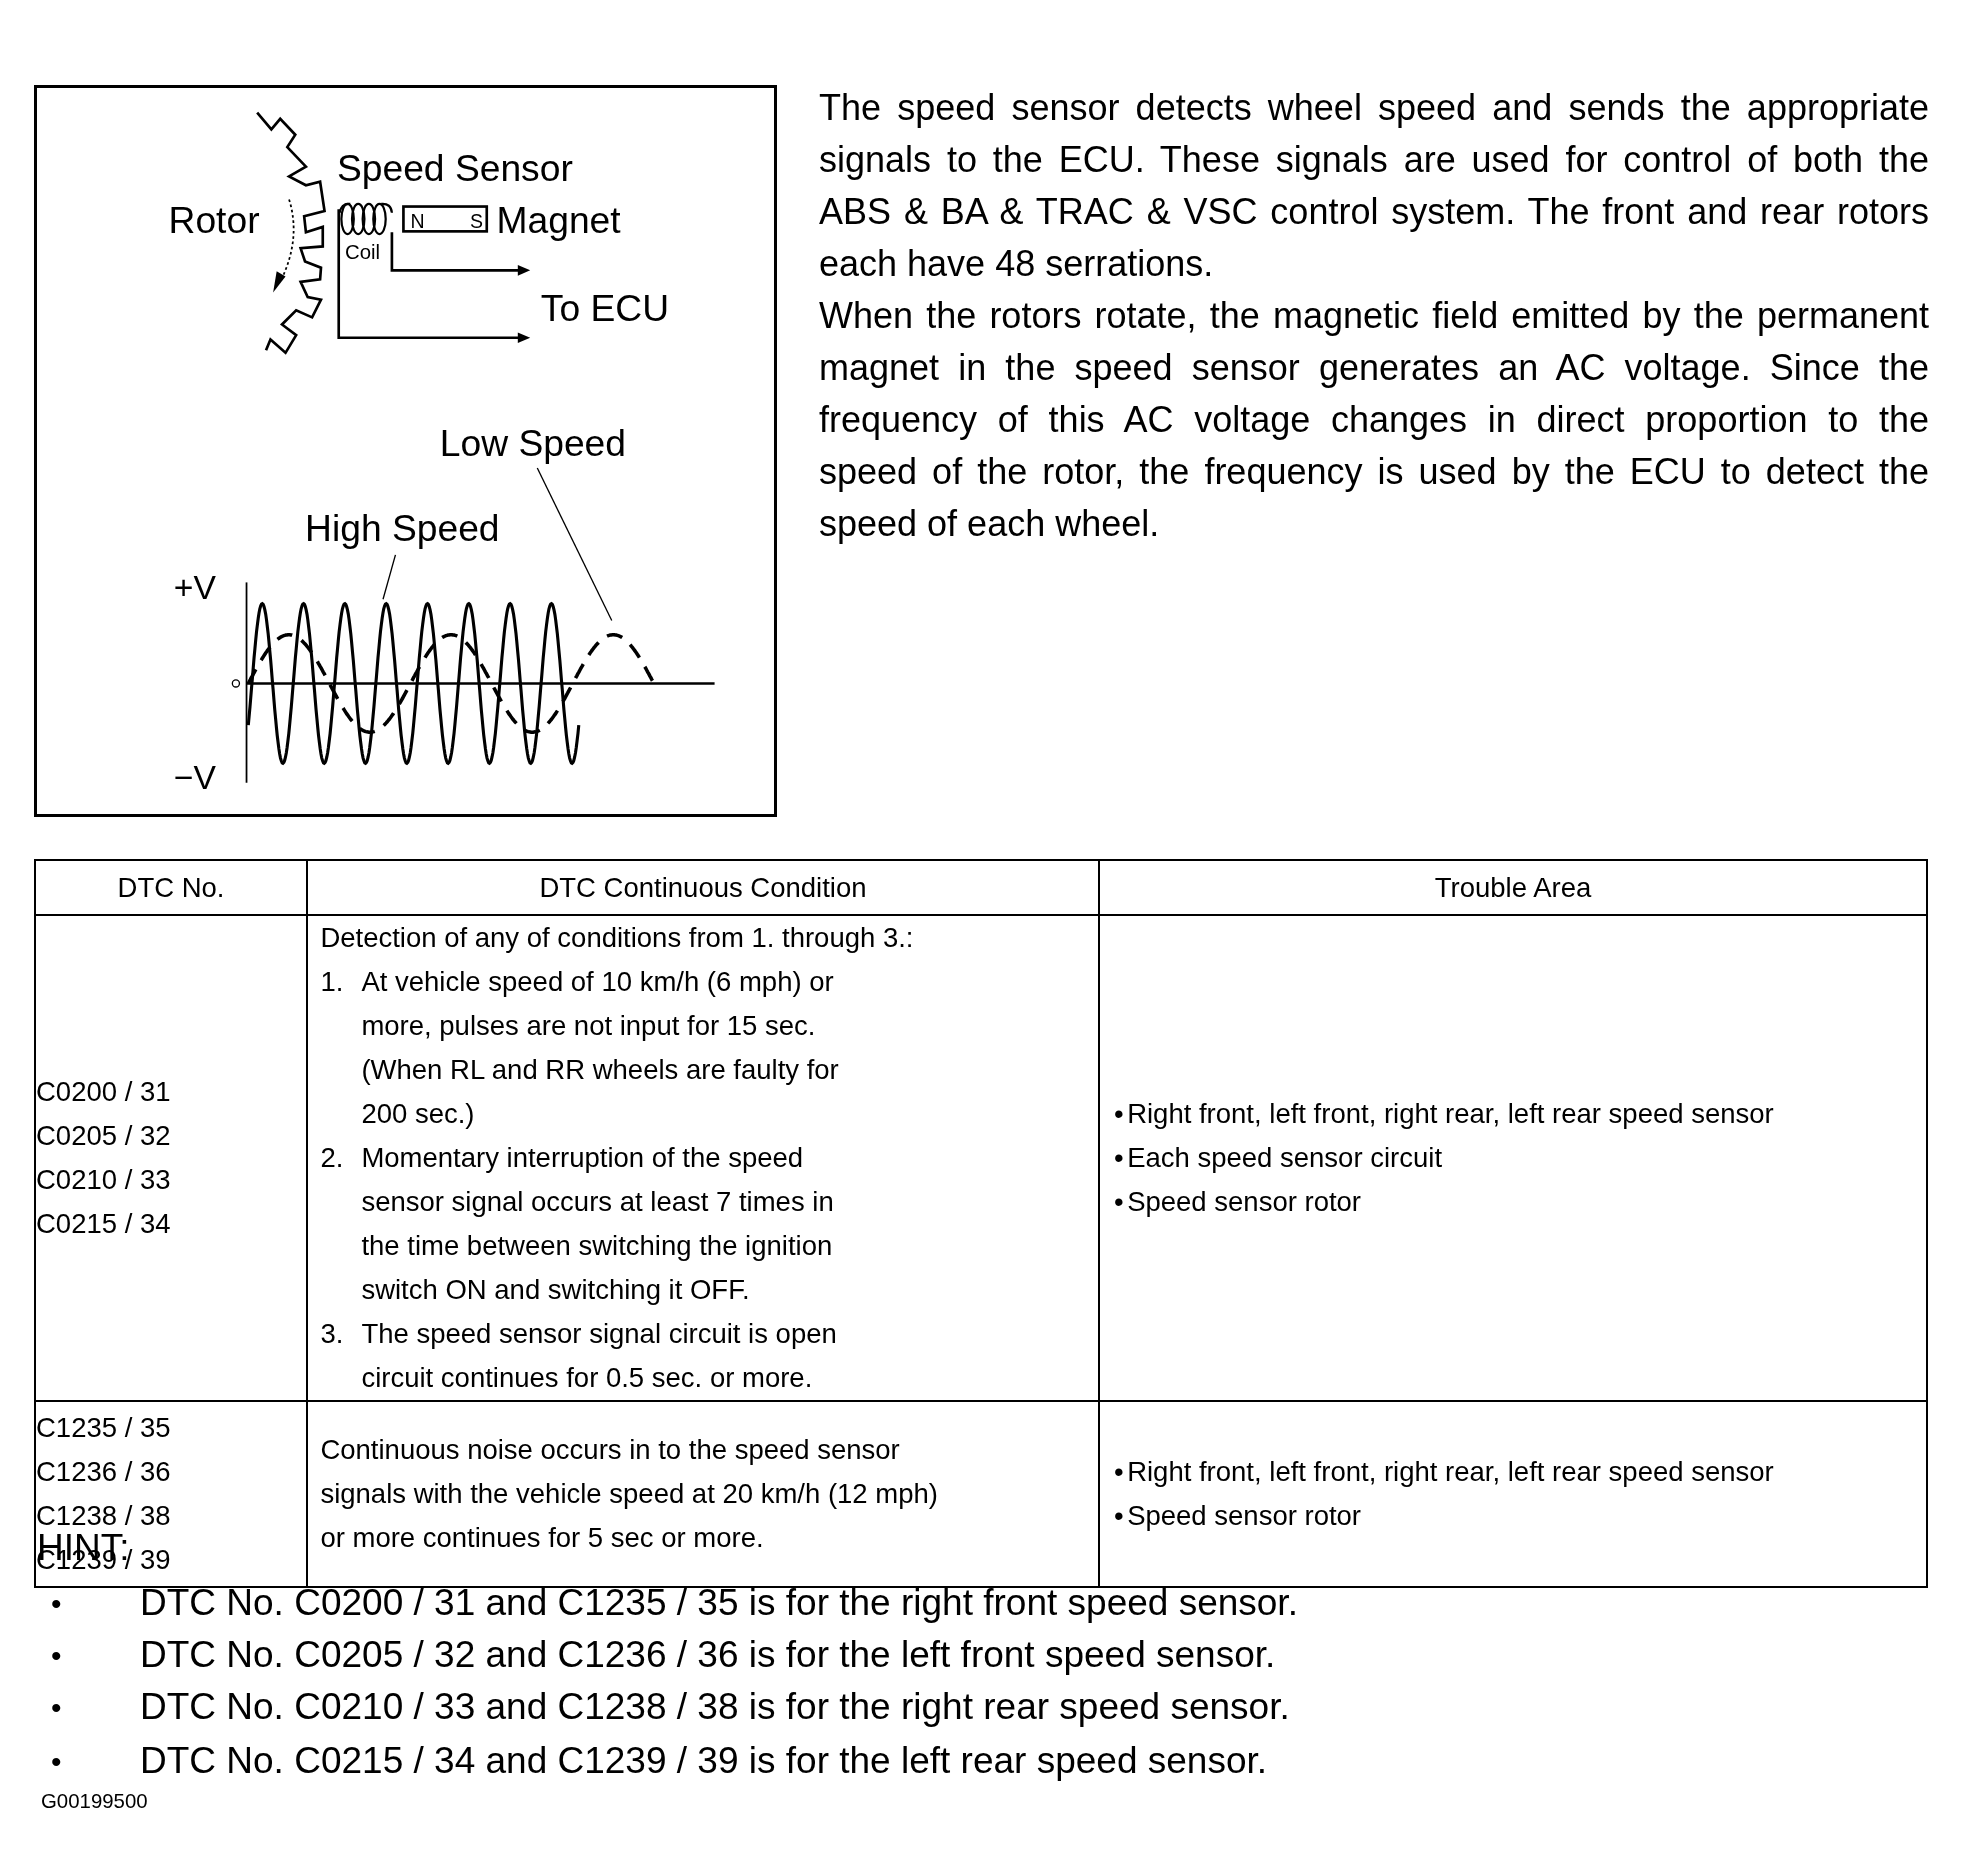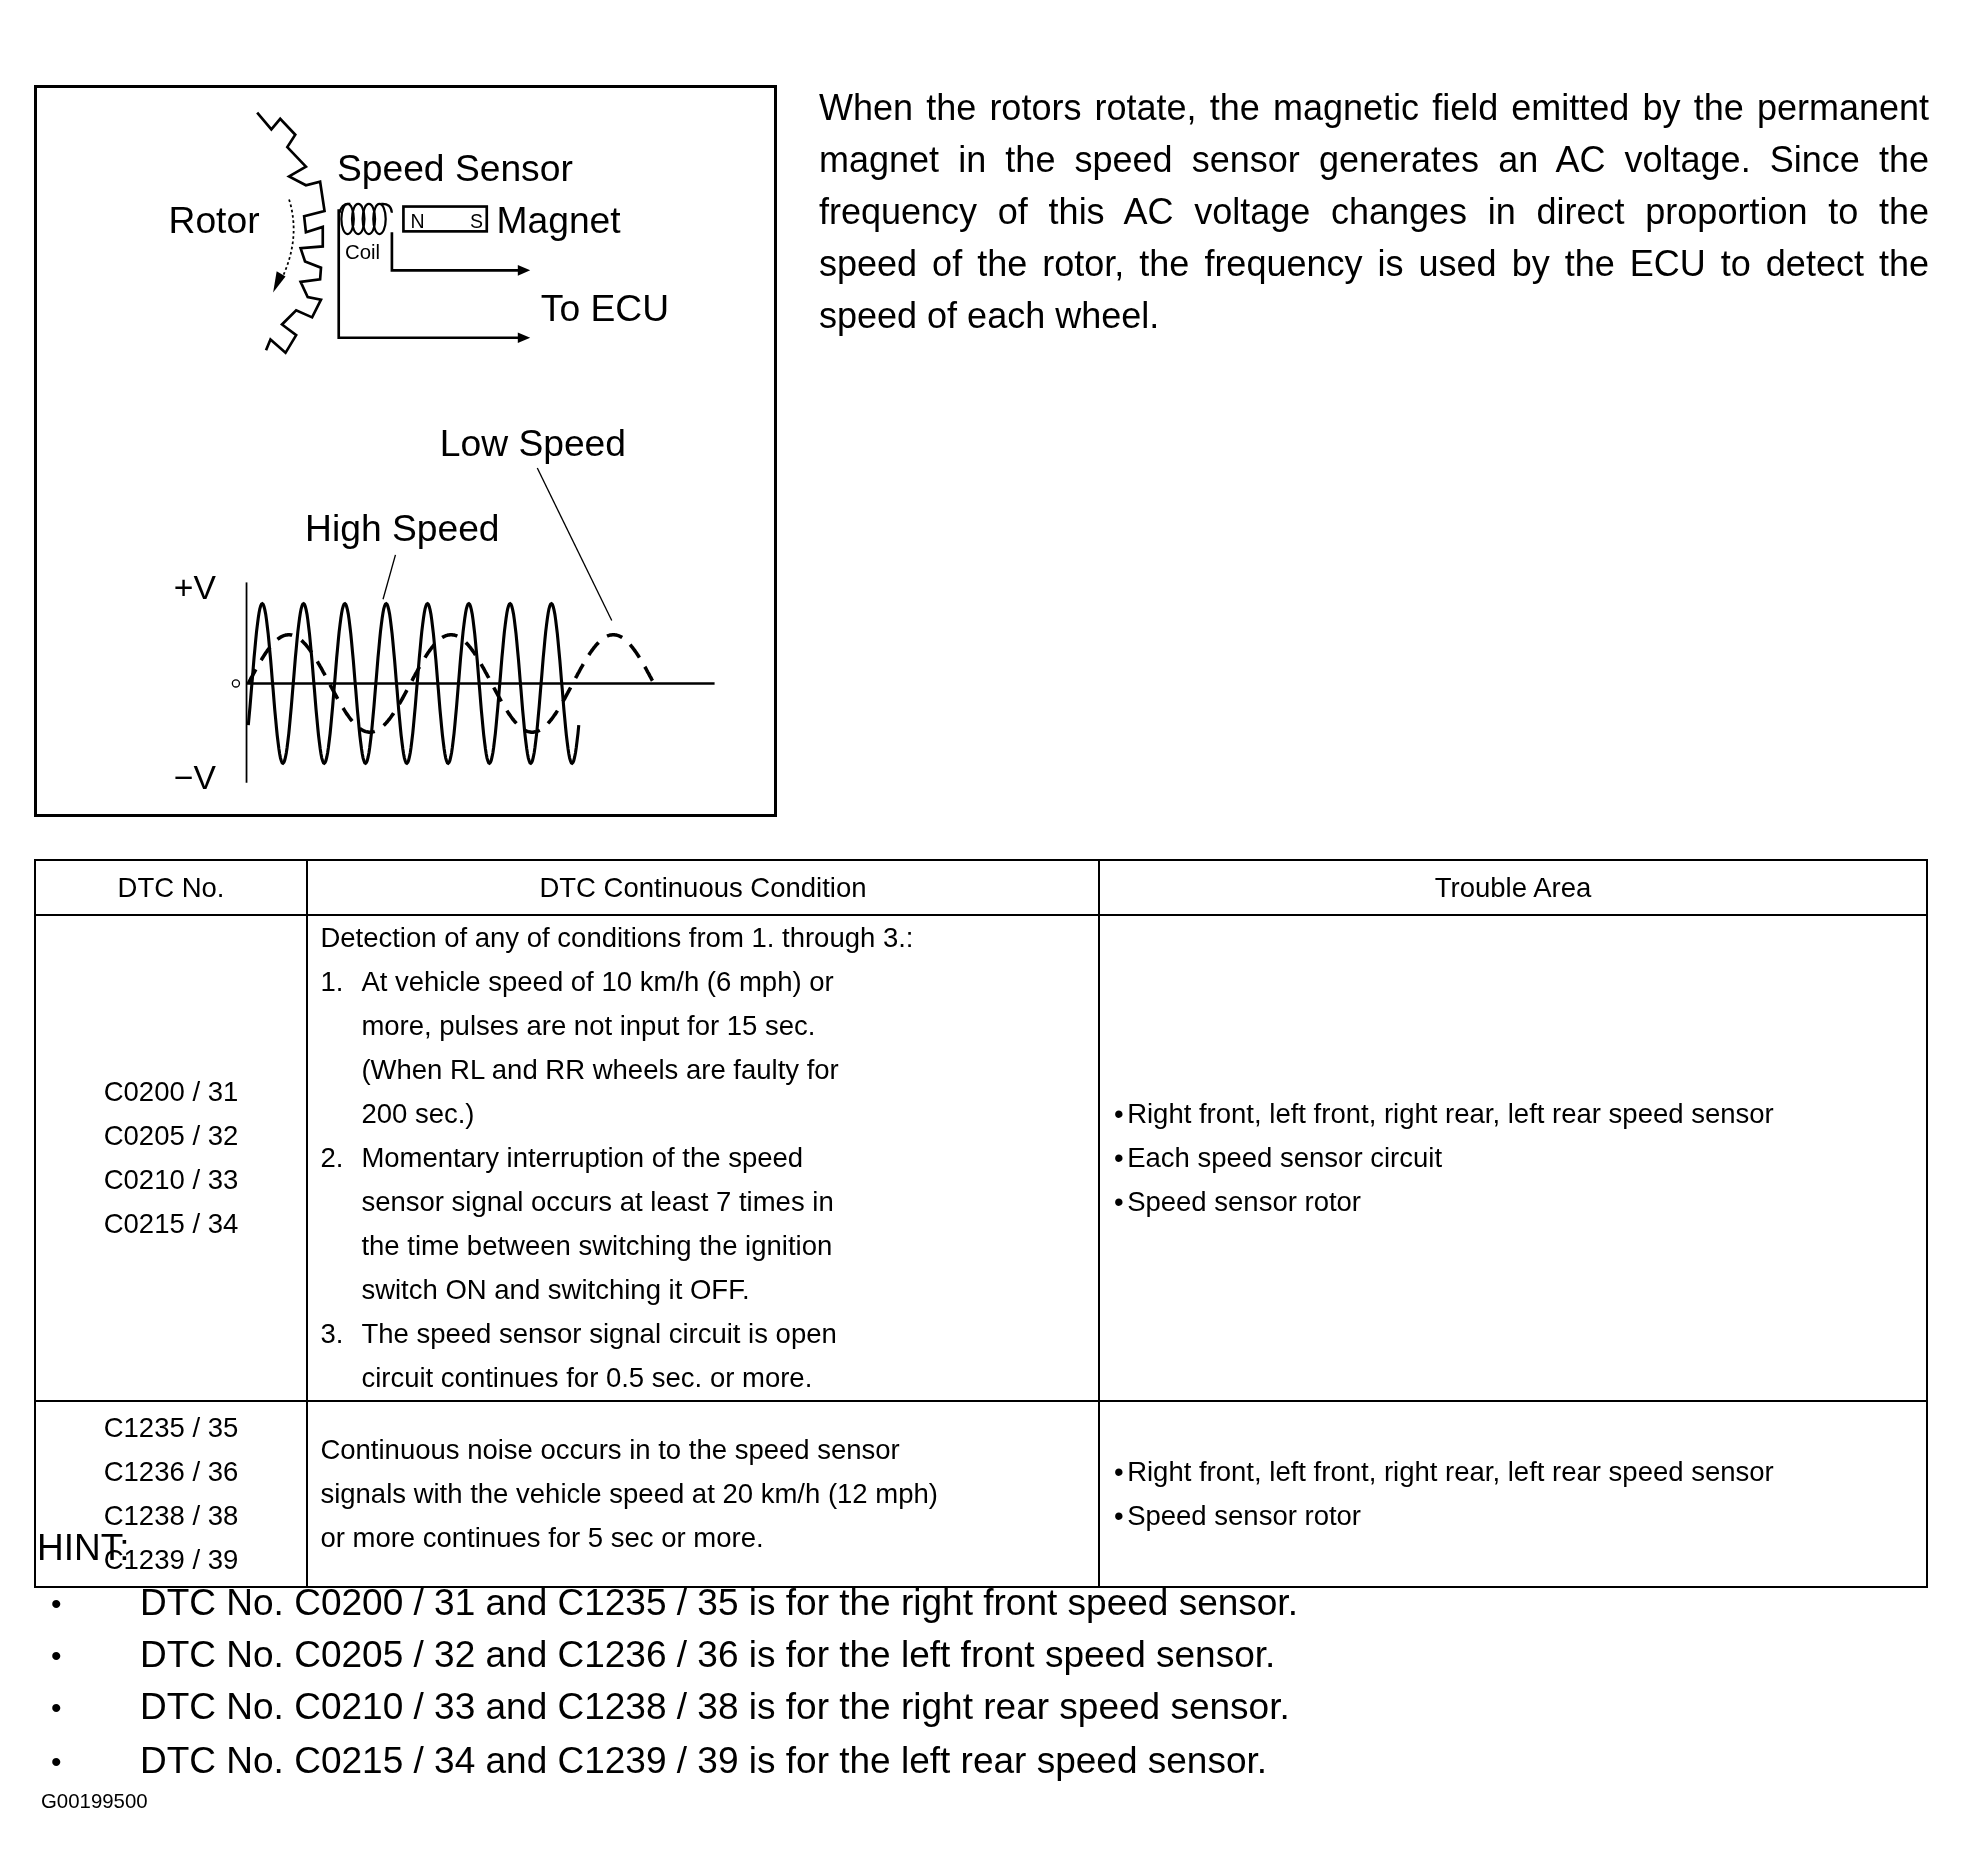--- a/index.html
+++ b/index.html
@@ -21,21 +21,21 @@
   
   #dtc-table { position: absolute; left: 34px; top: 859px; width: 1894px; height: 653px;
                border-collapse: collapse; font-size: 27.5px; padding-left: 36px; }
   #dtc-table td, #dtc-table th { border: 2.7px solid #000; padding: 0; font-weight: normal; }
   #dtc-table thead th { height: 53px; text-align: center; vertical-align: middle; }
   .col-dtc { width: 270px; }
   .col-cond { width: 790px; }
   .col-area { }
   .row1 td { height: 407px; }
   .row2 td { height: 184px; }
-  .dtc-list { text-align: center; line-height: 44px; }
+  .dtc-list { text-align: left; line-height: 44px; }
   .cond-cell { padding-left: 12.4px !important; vertical-align: middle; line-height: 44px; }
   .cond-item { display: flex; }
   .cond-num { width: 41px; flex: none; }
   .area-cell { padding-left: 14px !important; line-height: 44px; vertical-align: middle; margin-left: 16px; }
   .area-item::before { content: "\2022"; margin-right: 3.5px; }
 
   
   #hint-title { left: 37px; top: 1527px; font-size: 37px; }
   .hint-row { position: absolute; left: 0; font-size: 37px; height: 52px; }
   .hint-bullet { position: absolute; left: 51px; font-size: 30px; top: 5.3px; }
@@ -85,20 +85,21 @@
   <line x1="446" y1="626" x2="432" y2="676" stroke="#000" stroke-width="1.5"></line>
 
   <line x1="278" y1="657" x2="278" y2="883" stroke="#000" stroke-width="2"></line>
   <line x1="278" y1="771" x2="806" y2="771" stroke="#000" stroke-width="3"></line>
 
   <path id="wave-high" fill="none" stroke="#000" stroke-width="3.5" d="M280.0,818.0L280.9,808.1L281.9,797.5L282.8,786.5L283.7,775.3L284.7,764.0L285.6,752.8L286.5,741.9L287.5,731.4L288.4,721.6L289.3,712.6L290.3,704.4L291.2,697.4L292.1,691.5L293.0,686.8L294.0,683.5L294.9,681.5L295.8,681.0L296.8,681.9L297.7,684.2L298.6,687.8L299.6,692.8L300.5,699.0L301.4,706.4L302.4,714.7L303.3,724.0L304.2,733.9L305.2,744.5L306.1,755.5L307.0,766.7L308.0,778.0L308.9,789.2L309.8,800.1L310.8,810.6L311.7,820.4L312.6,829.4L313.6,837.6L314.5,844.6L315.4,850.5L316.3,855.2L317.3,858.5L318.2,860.5L319.1,861.0L320.1,860.1L321.0,857.8L321.9,854.2L322.9,849.2L323.8,843.0L324.7,835.6L325.7,827.3L326.6,818.0L327.5,808.1L328.5,797.5L329.4,786.5L330.3,775.3L331.3,764.0L332.2,752.8L333.1,741.9L334.1,731.4L335.0,721.6L335.9,712.6L336.9,704.4L337.8,697.4L338.7,691.5L339.6,686.8L340.6,683.5L341.5,681.5L342.4,681.0L343.4,681.9L344.3,684.2L345.2,687.8L346.2,692.8L347.1,699.0L348.0,706.4L349.0,714.7L349.9,724.0L350.8,733.9L351.8,744.5L352.7,755.5L353.6,766.7L354.6,778.0L355.5,789.2L356.4,800.1L357.4,810.6L358.3,820.4L359.2,829.4L360.2,837.6L361.1,844.6L362.0,850.5L362.9,855.2L363.9,858.5L364.8,860.5L365.7,861.0L366.7,860.1L367.6,857.8L368.5,854.2L369.5,849.2L370.4,843.0L371.3,835.6L372.3,827.3L373.2,818.0L374.1,808.1L375.1,797.5L376.0,786.5L376.9,775.3L377.9,764.0L378.8,752.8L379.7,741.9L380.7,731.4L381.6,721.6L382.5,712.6L383.5,704.4L384.4,697.4L385.3,691.5L386.2,686.8L387.2,683.5L388.1,681.5L389.0,681.0L390.0,681.9L390.9,684.2L391.8,687.8L392.8,692.8L393.7,699.0L394.6,706.4L395.6,714.7L396.5,724.0L397.4,733.9L398.4,744.5L399.3,755.5L400.2,766.7L401.2,778.0L402.1,789.2L403.0,800.1L404.0,810.6L404.9,820.4L405.8,829.4L406.8,837.6L407.7,844.6L408.6,850.5L409.5,855.2L410.5,858.5L411.4,860.5L412.3,861.0L413.3,860.1L414.2,857.8L415.1,854.2L416.1,849.2L417.0,843.0L417.9,835.6L418.9,827.3L419.8,818.0L420.7,808.1L421.7,797.5L422.6,786.5L423.5,775.3L424.5,764.0L425.4,752.8L426.3,741.9L427.3,731.4L428.2,721.6L429.1,712.6L430.1,704.4L431.0,697.4L431.9,691.5L432.8,686.8L433.8,683.5L434.7,681.5L435.6,681.0L436.6,681.9L437.5,684.2L438.4,687.8L439.4,692.8L440.3,699.0L441.2,706.4L442.2,714.7L443.1,724.0L444.0,733.9L445.0,744.5L445.9,755.5L446.8,766.7L447.8,778.0L448.7,789.2L449.6,800.1L450.6,810.6L451.5,820.4L452.4,829.4L453.4,837.6L454.3,844.6L455.2,850.5L456.1,855.2L457.1,858.5L458.0,860.5L458.9,861.0L459.9,860.1L460.8,857.8L461.7,854.2L462.7,849.2L463.6,843.0L464.5,835.6L465.5,827.3L466.4,818.0L467.3,808.1L468.3,797.5L469.2,786.5L470.1,775.3L471.1,764.0L472.0,752.8L472.9,741.9L473.9,731.4L474.8,721.6L475.7,712.6L476.7,704.4L477.6,697.4L478.5,691.5L479.4,686.8L480.4,683.5L481.3,681.5L482.2,681.0L483.2,681.9L484.1,684.2L485.0,687.8L486.0,692.8L486.9,699.0L487.8,706.4L488.8,714.7L489.7,724.0L490.6,733.9L491.6,744.5L492.5,755.5L493.4,766.7L494.4,778.0L495.3,789.2L496.2,800.1L497.2,810.6L498.1,820.4L499.0,829.4L500.0,837.6L500.9,844.6L501.8,850.5L502.7,855.2L503.7,858.5L504.6,860.5L505.5,861.0L506.5,860.1L507.4,857.8L508.3,854.2L509.3,849.2L510.2,843.0L511.1,835.6L512.1,827.3L513.0,818.0L513.9,808.1L514.9,797.5L515.8,786.5L516.7,775.3L517.7,764.0L518.6,752.8L519.5,741.9L520.5,731.4L521.4,721.6L522.3,712.6L523.3,704.4L524.2,697.4L525.1,691.5L526.0,686.8L527.0,683.5L527.9,681.5L528.8,681.0L529.8,681.9L530.7,684.2L531.6,687.8L532.6,692.8L533.5,699.0L534.4,706.4L535.4,714.7L536.3,724.0L537.2,733.9L538.2,744.5L539.1,755.5L540.0,766.7L541.0,778.0L541.9,789.2L542.8,800.1L543.8,810.6L544.7,820.4L545.6,829.4L546.6,837.6L547.5,844.6L548.4,850.5L549.3,855.2L550.3,858.5L551.2,860.5L552.1,861.0L553.1,860.1L554.0,857.8L554.9,854.2L555.9,849.2L556.8,843.0L557.7,835.6L558.7,827.3L559.6,818.0L560.5,808.1L561.5,797.5L562.4,786.5L563.3,775.3L564.3,764.0L565.2,752.8L566.1,741.9L567.1,731.4L568.0,721.6L568.9,712.6L569.9,704.4L570.8,697.4L571.7,691.5L572.6,686.8L573.6,683.5L574.5,681.5L575.4,681.0L576.4,681.9L577.3,684.2L578.2,687.8L579.2,692.8L580.1,699.0L581.0,706.4L582.0,714.7L582.9,724.0L583.8,733.9L584.8,744.5L585.7,755.5L586.6,766.7L587.6,778.0L588.5,789.2L589.4,800.1L590.4,810.6L591.3,820.4L592.2,829.4L593.2,837.6L594.1,844.6L595.0,850.5L595.9,855.2L596.9,858.5L597.8,860.5L598.7,861.0L599.7,860.1L600.6,857.8L601.5,854.2L602.5,849.2L603.4,843.0L604.3,835.6L605.3,827.3L606.2,818.0L607.1,808.1L608.1,797.5L609.0,786.5L609.9,775.3L610.9,764.0L611.8,752.8L612.7,741.9L613.7,731.4L614.6,721.6L615.5,712.6L616.5,704.4L617.4,697.4L618.3,691.5L619.2,686.8L620.2,683.5L621.1,681.5L622.0,681.0L623.0,681.9L623.9,684.2L624.8,687.8L625.8,692.8L626.7,699.0L627.6,706.4L628.6,714.7L629.5,724.0L630.4,733.9L631.4,744.5L632.3,755.5L633.2,766.7L634.2,778.0L635.1,789.2L636.0,800.1L637.0,810.6L637.9,820.4L638.8,829.4L639.8,837.6L640.7,844.6L641.6,850.5L642.5,855.2L643.5,858.5L644.4,860.5L645.3,861.0L646.3,860.1L647.2,857.8L648.1,854.2L649.1,849.2L650.0,843.0L650.9,835.6L651.9,827.3L652.8,818.0"></path>
   <path id="wave-low" fill="none" stroke="#000" stroke-width="4" stroke-dasharray="18,12" d="M280.0,771.0L281.1,768.8L282.3,766.7L283.4,764.5L284.6,762.4L285.7,760.3L286.9,758.2L288.0,756.1L289.1,754.0L290.3,752.0L291.4,750.0L292.6,748.0L293.7,746.0L294.9,744.1L296.0,742.3L297.2,740.4L298.3,738.7L299.4,736.9L300.6,735.3L301.7,733.7L302.9,732.1L304.0,730.6L305.2,729.2L306.3,727.8L307.4,726.5L308.6,725.3L309.7,724.1L310.9,723.0L312.0,722.0L313.2,721.1L314.3,720.2L315.5,719.4L316.6,718.7L317.7,718.1L318.9,717.5L320.0,717.1L321.2,716.7L322.3,716.4L323.5,716.2L324.6,716.0L325.8,716.0L326.9,716.0L328.0,716.2L329.2,716.4L330.3,716.7L331.5,717.1L332.6,717.5L333.8,718.1L334.9,718.7L336.0,719.4L337.2,720.2L338.3,721.1L339.5,722.0L340.6,723.0L341.8,724.1L342.9,725.3L344.1,726.5L345.2,727.8L346.3,729.2L347.5,730.6L348.6,732.1L349.8,733.7L350.9,735.3L352.1,736.9L353.2,738.7L354.3,740.4L355.5,742.3L356.6,744.1L357.8,746.0L358.9,748.0L360.1,750.0L361.2,752.0L362.4,754.0L363.5,756.1L364.6,758.2L365.8,760.3L366.9,762.4L368.1,764.5L369.2,766.7L370.4,768.8L371.5,771.0L372.6,773.2L373.8,775.3L374.9,777.5L376.1,779.6L377.2,781.7L378.4,783.8L379.5,785.9L380.6,788.0L381.8,790.0L382.9,792.0L384.1,794.0L385.2,796.0L386.4,797.9L387.5,799.7L388.7,801.6L389.8,803.3L390.9,805.1L392.1,806.7L393.2,808.3L394.4,809.9L395.5,811.4L396.7,812.8L397.8,814.2L398.9,815.5L400.1,816.7L401.2,817.9L402.4,819.0L403.5,820.0L404.7,820.9L405.8,821.8L407.0,822.6L408.1,823.3L409.2,823.9L410.4,824.5L411.5,824.9L412.7,825.3L413.8,825.6L415.0,825.8L416.1,826.0L417.3,826.0L418.4,826.0L419.5,825.8L420.7,825.6L421.8,825.3L423.0,824.9L424.1,824.5L425.3,823.9L426.4,823.3L427.5,822.6L428.7,821.8L429.8,820.9L431.0,820.0L432.1,819.0L433.3,817.9L434.4,816.7L435.6,815.5L436.7,814.2L437.8,812.8L439.0,811.4L440.1,809.9L441.3,808.3L442.4,806.7L443.6,805.1L444.7,803.3L445.8,801.6L447.0,799.7L448.1,797.9L449.3,796.0L450.4,794.0L451.6,792.0L452.7,790.0L453.9,788.0L455.0,785.9L456.1,783.8L457.3,781.7L458.4,779.6L459.6,777.5L460.7,775.3L461.9,773.2L463.0,771.0L464.1,768.8L465.3,766.7L466.4,764.5L467.6,762.4L468.7,760.3L469.9,758.2L471.0,756.1L472.1,754.0L473.3,752.0L474.4,750.0L475.6,748.0L476.7,746.0L477.9,744.1L479.0,742.3L480.2,740.4L481.3,738.7L482.4,736.9L483.6,735.3L484.7,733.7L485.9,732.1L487.0,730.6L488.2,729.2L489.3,727.8L490.4,726.5L491.6,725.3L492.7,724.1L493.9,723.0L495.0,722.0L496.2,721.1L497.3,720.2L498.5,719.4L499.6,718.7L500.7,718.1L501.9,717.5L503.0,717.1L504.2,716.7L505.3,716.4L506.5,716.2L507.6,716.0L508.8,716.0L509.9,716.0L511.0,716.2L512.2,716.4L513.3,716.7L514.5,717.1L515.6,717.5L516.8,718.1L517.9,718.7L519.0,719.4L520.2,720.2L521.3,721.1L522.5,722.0L523.6,723.0L524.8,724.1L525.9,725.3L527.0,726.5L528.2,727.8L529.3,729.2L530.5,730.6L531.6,732.1L532.8,733.7L533.9,735.3L535.1,736.9L536.2,738.7L537.3,740.4L538.5,742.3L539.6,744.1L540.8,746.0L541.9,748.0L543.1,750.0L544.2,752.0L545.4,754.0L546.5,756.1L547.6,758.2L548.8,760.3L549.9,762.4L551.1,764.5L552.2,766.7L553.4,768.8L554.5,771.0L555.6,773.2L556.8,775.3L557.9,777.5L559.1,779.6L560.2,781.7L561.4,783.8L562.5,785.9L563.6,788.0L564.8,790.0L565.9,792.0L567.1,794.0L568.2,796.0L569.4,797.9L570.5,799.7L571.7,801.6L572.8,803.3L573.9,805.1L575.1,806.7L576.2,808.3L577.4,809.9L578.5,811.4L579.7,812.8L580.8,814.2L582.0,815.5L583.1,816.7L584.2,817.9L585.4,819.0L586.5,820.0L587.7,820.9L588.8,821.8L590.0,822.6L591.1,823.3L592.2,823.9L593.4,824.5L594.5,824.9L595.7,825.3L596.8,825.6L598.0,825.8L599.1,826.0L600.3,826.0L601.4,826.0L602.5,825.8L603.7,825.6L604.8,825.3L606.0,824.9L607.1,824.5L608.3,823.9L609.4,823.3L610.5,822.6L611.7,821.8L612.8,820.9L614.0,820.0L615.1,819.0L616.3,817.9L617.4,816.7L618.5,815.5L619.7,814.2L620.8,812.8L622.0,811.4L623.1,809.9L624.3,808.3L625.4,806.7L626.6,805.1L627.7,803.3L628.8,801.6L630.0,799.7L631.1,797.9L632.3,796.0L633.4,794.0L634.6,792.0L635.7,790.0L636.9,788.0L638.0,785.9L639.1,783.8L640.3,781.7L641.4,779.6L642.6,777.5L643.7,775.3L644.9,773.2L646.0,771.0L647.1,768.8L648.3,766.7L649.4,764.5L650.6,762.4L651.7,760.3L652.9,758.2L654.0,756.1L655.1,754.0L656.3,752.0L657.4,750.0L658.6,748.0L659.7,746.0L660.9,744.1L662.0,742.3L663.2,740.4L664.3,738.7L665.4,736.9L666.6,735.3L667.7,733.7L668.9,732.1L670.0,730.6L671.2,729.2L672.3,727.8L673.5,726.5L674.6,725.3L675.7,724.1L676.9,723.0L678.0,722.0L679.2,721.1L680.3,720.2L681.5,719.4L682.6,718.7L683.7,718.1L684.9,717.5L686.0,717.1L687.2,716.7L688.3,716.4L689.5,716.2L690.6,716.0L691.8,716.0L692.9,716.0L694.0,716.2L695.2,716.4L696.3,716.7L697.5,717.1L698.6,717.5L699.8,718.1L700.9,718.7L702.0,719.4L703.2,720.2L704.3,721.1L705.5,722.0L706.6,723.0L707.8,724.1L708.9,725.3L710.0,726.5L711.2,727.8L712.3,729.2L713.5,730.6L714.6,732.1L715.8,733.7L716.9,735.3L718.1,736.9L719.2,738.7L720.3,740.4L721.5,742.3L722.6,744.1L723.8,746.0L724.9,748.0L726.1,750.0L727.2,752.0L728.4,754.0L729.5,756.1L730.6,758.2L731.8,760.3L732.9,762.4L734.1,764.5L735.2,766.7L736.4,768.8L737.5,771.0"></path>
 </svg>
 
 <div id="description">
+  <p>The speed sensor detects wheel speed and sends the ap­propriate signals to the ECU. These signals are used for control of both the ABS &amp; BA &amp; TRAC &amp; VSC control system. The front and rear rotors each have 48 serrations.</p>
   <p>When the rotors rotate, the magnetic field emitted by the perma­nent magnet in the speed sensor generates an AC voltage. Since the frequency of this AC voltage changes in direct propor­tion to the speed of the rotor, the frequency is used by the ECU to detect the speed of each wheel.</p>
 </div>
 
 <table id="dtc-table">
   <thead>
     <tr>
       <th class="col-dtc">DTC No.</th>
       <th class="col-cond">DTC Continuous Condition</th>
       <th class="col-area">Trouble Area</th>
     </tr>

